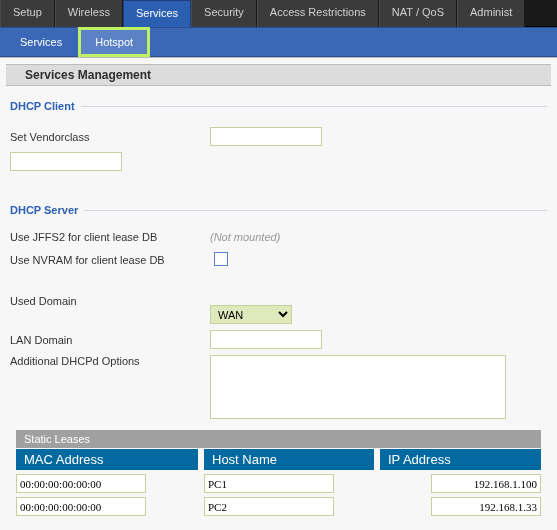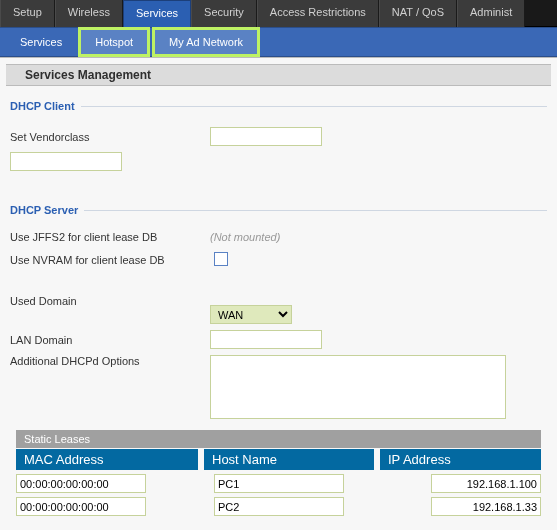--- a/index.html
+++ b/index.html
@@ -132,22 +132,23 @@
     margin-top: 1px;
   }
   .leases-head .col {
     background: #0369a1;
     color: #fff;
     padding: 3px 8px;
     font-size: 13px;
   }
   .leases-body .lrow {
     display: flex;
-    gap: 16px;
+    gap: 6px;
     margin-top: 4px;
+    font-family: Liberation Serif, serif;
   }
   .c-mac { width: 182px; }
   .c-host { width: 170px; }
   .c-ip { flex: 1; }
   .leases-body input[type="text"] {
     height: 19px;
   }
   .leases-body .c-mac input { width: 130px; }
   .leases-body .c-host input { width: 130px; }
   .leases-body .c-ip input { width: 110px; text-align: right; float: right; }
@@ -175,21 +176,20 @@
   <div class="tab active">Services</div>
   <div class="tab">Security</div>
   <div class="tab">Access Restrictions</div>
   <div class="tab">NAT / QoS</div>
   <div class="tab">Administ</div>
 </div>
 
 <div class="subnav">
   <div class="subtab active">Services</div>
   <div class="subtab inactive">Hotspot</div>
-  <div class="subtab inactive">My Ad Network</div>
 </div>
 
 <div class="page">
   <div class="page-title">Services Management</div>
 
   <fieldset>
     <legend>DHCP Client</legend>
     <div class="row">
       <div class="label">Set Vendorclass</div>
       <div class="ctrl">

